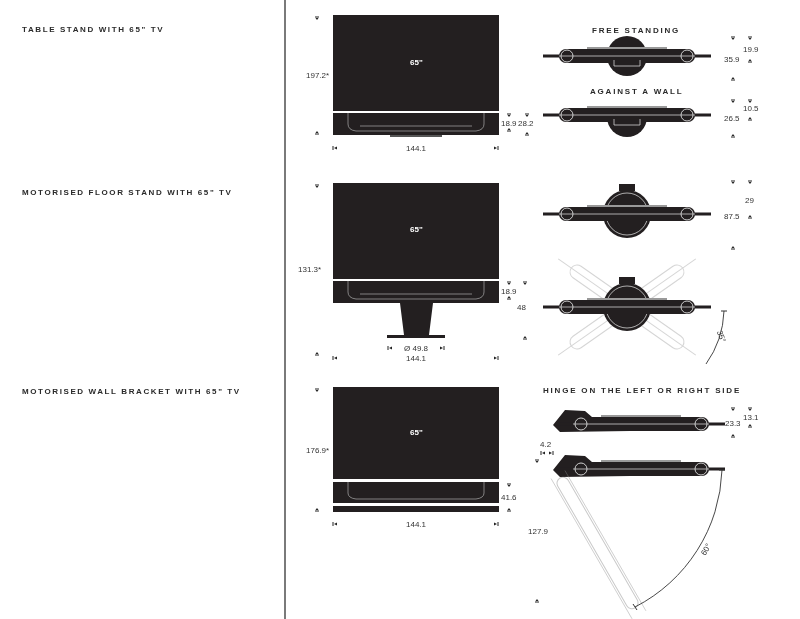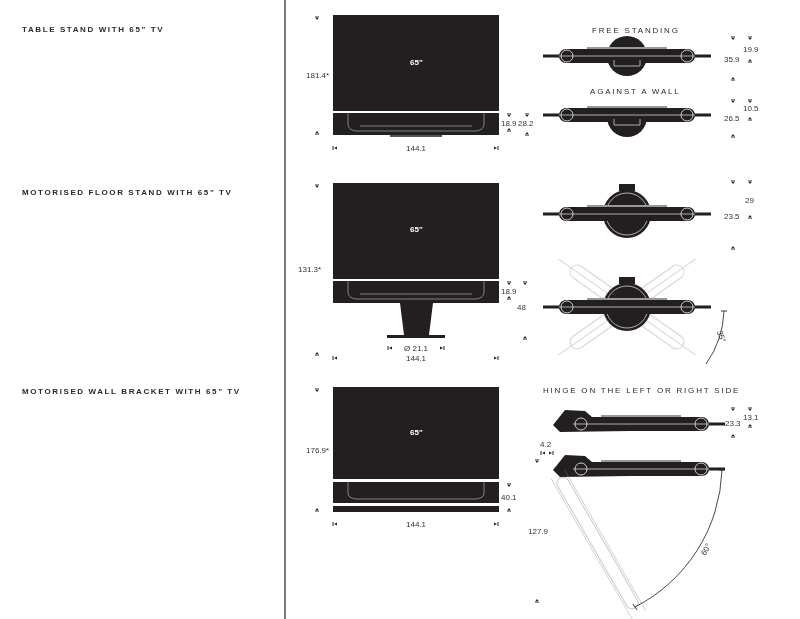--- a/index.html
+++ b/index.html
@@ -2,21 +2,21 @@
 <html><head>
 <meta charset="utf-8">
 <style>
   html, body { margin: 0; padding: 0; background: #ffffff; }
   body { width: 800px; height: 619px; position: relative; overflow: hidden;
          font-family: "Liberation Sans", sans-serif; color: #222; }
   .section-title { position: absolute; left: 22px; font-size: 8px; font-weight: bold;
                    letter-spacing: 1.6px; color: #2a2a2a; white-space: nowrap; }
   .divider { position: absolute; left: 284px; top: 0; width: 2px; height: 619px; background: #7a7a7a; }
   .dim { position: absolute; font-size: 8px; color: #333; white-space: nowrap; }
-  .sub-title { position: absolute; font-size: 8px; font-weight: normal; letter-spacing: 1.8px;
+  .sub-title { position: absolute; font-size: 8px; font-weight: bold; letter-spacing: 1.8px;
                color: #2a2a2a; white-space: nowrap; }
   .tv-label { position: absolute; font-size: 8px; color: #fff; font-weight: bold; }
   svg { position: absolute; left: 0; top: 0; }
 </style>
 </head>
 <body>
 
 <div class="divider"></div>
 
 <div class="section-title" style="top:25px">TABLE STAND WITH 65" TV</div>
@@ -169,43 +169,43 @@
     <polygon points="552,453 549,451.5 549,454.5" fill="#222"></polygon>
     <use href="#tick-v" x="537" y="460"></use>
     <use href="#tick-v-up" x="537" y="602"></use>
     <path d="M722 470 A160 160 0 0 1 635 607" fill="none" stroke="#333" stroke-width="0.9"></path>
     <line x1="719" y1="470" x2="725" y2="470" stroke="#333"></line>
     <line x1="633" y1="604" x2="637" y2="610" stroke="#333"></line>
   </g>
 </svg>
 
 <div class="tv-label" style="left:410px;top:58px">65"</div>
-<div class="dim" style="left:306px;top:71px">181.4*</div>
+<div class="dim" style="left:306px;top:71px">197.2*</div>
 <div class="dim" style="left:406px;top:144px">144.1</div>
 <div class="dim" style="left:501px;top:119px">18.9</div>
 <div class="dim" style="left:518px;top:119px">28.2</div>
 <div class="sub-title" style="left:592px;top:26px">FREE STANDING</div>
 <div class="dim" style="left:724px;top:55px">35.9</div>
 <div class="dim" style="left:743px;top:45px">19.9</div>
 <div class="sub-title" style="left:590px;top:87px">AGAINST A WALL</div>
 <div class="dim" style="left:724px;top:114px">26.5</div>
 <div class="dim" style="left:743px;top:104px">10.5</div>
 
 <div class="tv-label" style="left:410px;top:225px">65"</div>
 <div class="dim" style="left:298px;top:265px">131.3*</div>
 <div class="dim" style="left:501px;top:287px">18.9</div>
 <div class="dim" style="left:517px;top:303px">48</div>
-<div class="dim" style="left:404px;top:344px">Ø 21.1</div>
+<div class="dim" style="left:404px;top:344px">Ø 49.8</div>
 <div class="dim" style="left:406px;top:354px">144.1</div>
-<div class="dim" style="left:724px;top:212px">23.5</div>
+<div class="dim" style="left:724px;top:212px">87.5</div>
 <div class="dim" style="left:745px;top:196px">29</div>
 <div class="dim" style="left:715px;top:332px;transform:rotate(70deg)">35°</div>
 
 <div class="tv-label" style="left:410px;top:428px">65"</div>
 <div class="dim" style="left:306px;top:446px">176.9*</div>
-<div class="dim" style="left:501px;top:493px">40.1</div>
+<div class="dim" style="left:501px;top:493px">41.6</div>
 <div class="dim" style="left:406px;top:520px">144.1</div>
 <div class="sub-title" style="left:543px;top:386px">HINGE ON THE LEFT OR RIGHT SIDE</div>
 <div class="dim" style="left:725px;top:419px">23.3</div>
 <div class="dim" style="left:743px;top:413px">13.1</div>
 <div class="dim" style="left:540px;top:440px">4.2</div>
 <div class="dim" style="left:528px;top:527px">127.9</div>
 <div class="dim" style="left:700px;top:545px;transform:rotate(-60deg)">60°</div>
 
 </body></html>

